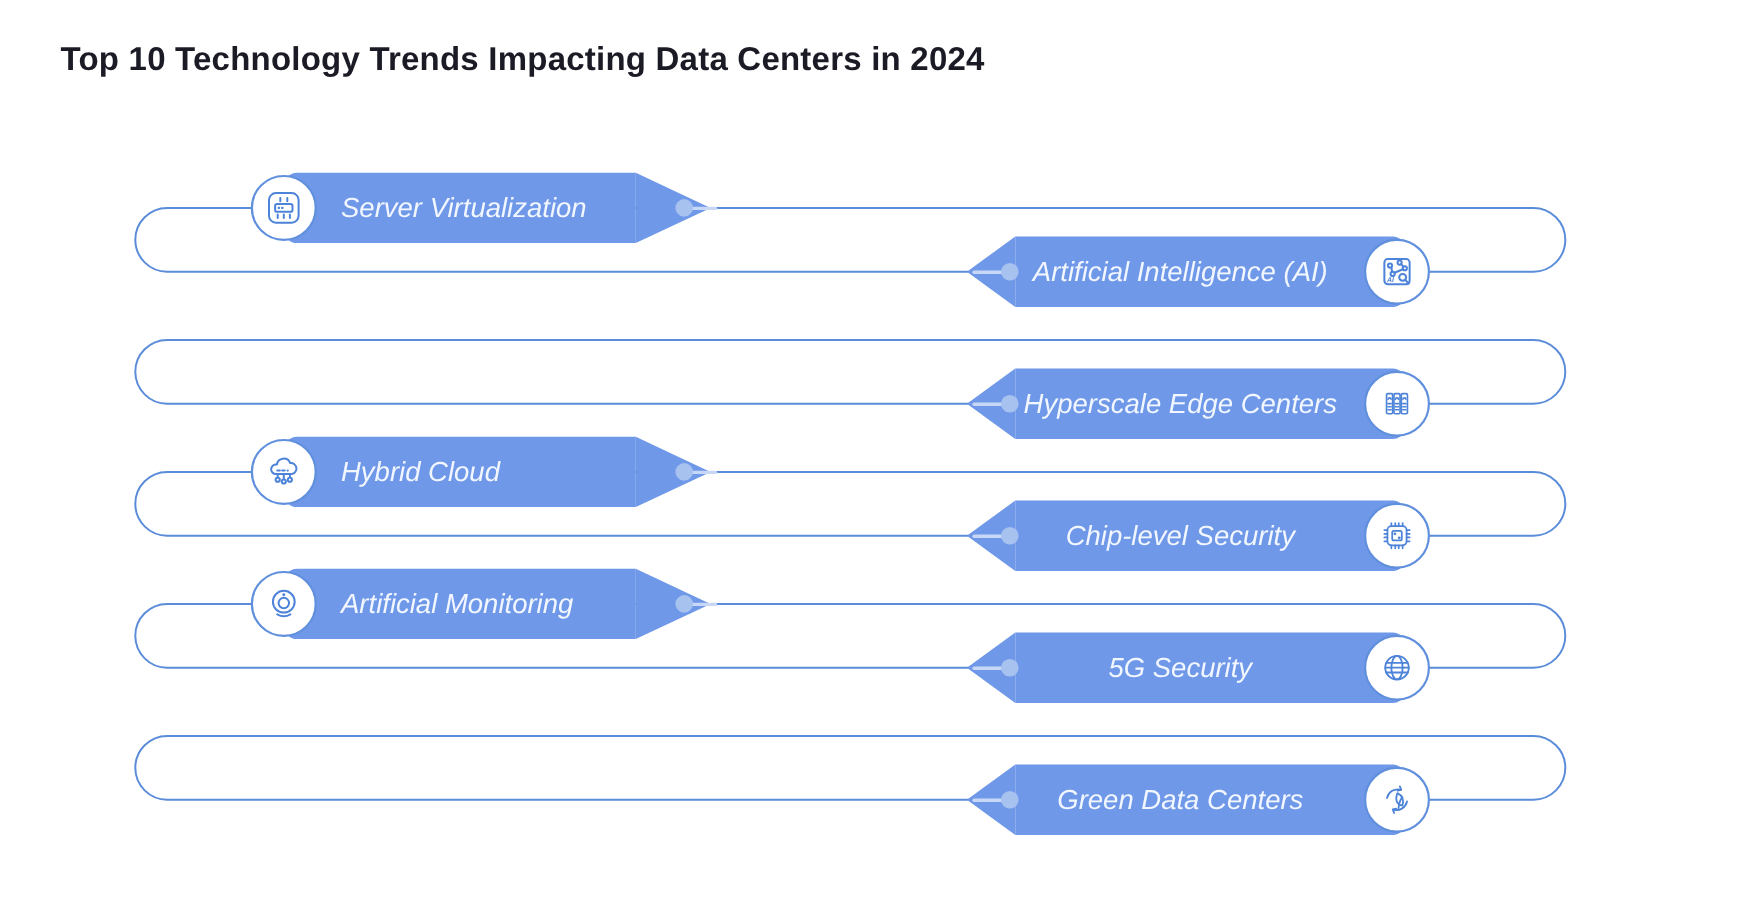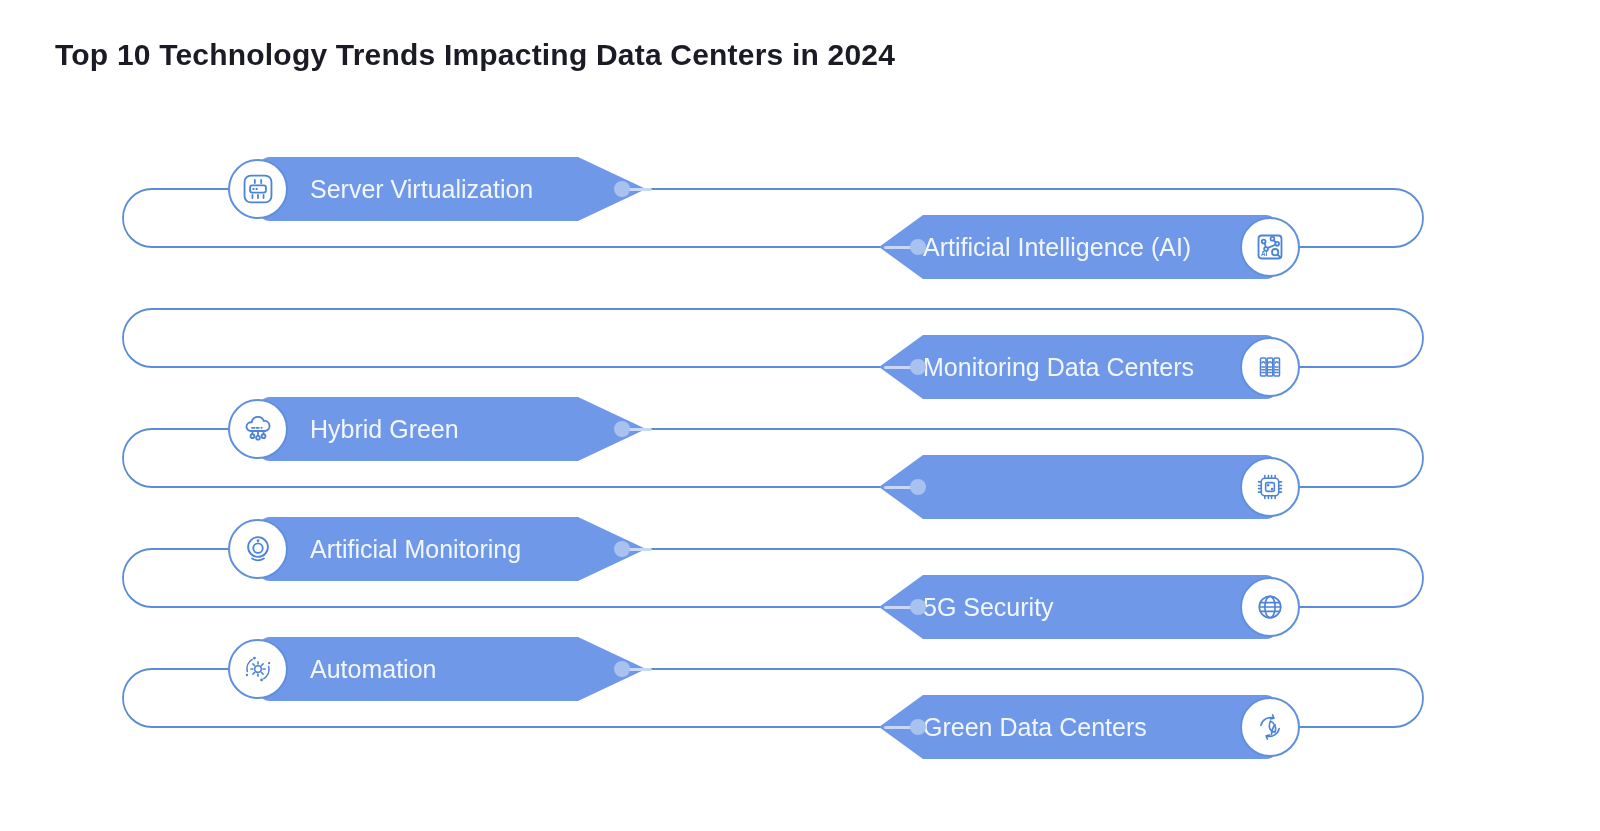--- a/index.html
+++ b/index.html
@@ -6,31 +6,31 @@
   html,body { width:1600px; height:831px; background:#ffffff; overflow:hidden;
               font-family:"Liberation Sans","DejaVu Sans",sans-serif; }
   .canvas { position:relative; width:1600px; height:831px; background:#ffffff; }
 
   .title { position:absolute; left:55px; top:38px; font-size:30px; font-weight:700;
            color:#1b1b26; letter-spacing:0.2px; }
 
   svg.connectors { position:absolute; left:0; top:0; z-index:0; }
 
   .banner { position:absolute; height:64px; background:#6f98e8; z-index:1;
-            display:flex; align-items:center; }
+            display:flex; align-items:center;font-style:italic; }
   .banner .label { color:#f2f7ff; font-size:25px; font-weight:400; white-space:nowrap; }
 
   .banner.left  { left:258px; width:320px; border-radius:12px 0 0 12px; }
   .banner.left .label { padding-left:52px; }
   .banner.left .tip { position:absolute; left:100%; top:0; width:0; height:0;
             border-top:32px solid transparent; border-bottom:32px solid transparent;
             border-left:68px solid #6f98e8; }
 
   .banner.right { left:923px; width:355px; border-radius:0 12px 12px 0;
-                  justify-content:flex-start; }
+                  justify-content:center; }
   .banner.right .label { padding-right:55px; }
   .banner.right .tip { position:absolute; right:100%; top:0; width:0; height:0;
             border-top:32px solid transparent; border-bottom:32px solid transparent;
             border-right:44px solid #6f98e8; }
 
   .icon-circle { position:absolute; top:2px; width:60px; height:60px; background:#ffffff;
                  border:2px solid #6090dd; border-radius:50%; z-index:2;
                  display:flex; align-items:center; justify-content:center; }
   .banner.left  .icon-circle { left:-30px; }
   .banner.right .icon-circle { right:-22px; }
@@ -112,57 +112,58 @@
       <svg viewBox="0 0 48 48" style="stroke-width:1.9">
         <rect x="12" y="12.5" width="7" height="23" rx="1.5"></rect>
         <rect x="20.5" y="12.5" width="7" height="23" rx="1.5"></rect>
         <rect x="29" y="12.5" width="7" height="23" rx="1.5"></rect>
         <path d="M13.8 19a1.7 1.7 0 0 1 3.4 0 M22.3 19a1.7 1.7 0 0 1 3.4 0 M30.8 19a1.7 1.7 0 0 1 3.4 0"></path>
         <path d="M13.7 24h3.6 M13.7 27.5h3.6 M13.7 31h3.6"></path>
         <path d="M22.2 24h3.6 M22.2 27.5h3.6 M22.2 31h3.6"></path>
         <path d="M30.7 24h3.6 M30.7 27.5h3.6 M30.7 31h3.6"></path>
       </svg>
     </div>
-    <span class="label">Monitoring Data Centers</span>
+    <span class="label">Hyperscale Edge Centers</span>
   </div>
 
   <div class="banner left" style="top:397px">
     <div class="tip"></div>
     <span class="stub"></span>
     <span class="dot"></span>
     <div class="icon-circle">
       <svg viewBox="0 0 48 48">
         <path d="M33 26.5H15a5.5 5.5 0 1 1 1-10.9 8 8 0 0 1 15.4-1.7A5.7 5.7 0 0 1 33 26.5z"></path>
         <path d="M16.5 22.5h8.5" stroke-dasharray="3 2.6"></path>
         <circle class="fl" cx="28.5" cy="22.5" r="1.3"></circle>
         <path d="M17 26.5v4 M24 26.5v6 M31 26.5v4"></path>
         <circle class="wh" cx="17" cy="33" r="2.4"></circle>
         <circle class="wh" cx="24" cy="35" r="2.4"></circle>
         <circle class="wh" cx="31" cy="33" r="2.4"></circle>
       </svg>
     </div>
-    <span class="label">Hybrid Green</span>
+    <span class="label">Hybrid Cloud</span>
   </div>
 
   <div class="banner right" style="top:455px">
     <div class="tip"></div>
     <span class="stub"></span>
     <span class="dot"></span>
     <div class="icon-circle">
       <svg viewBox="0 0 48 48" style="stroke-width:2">
         <rect x="13" y="13" width="22" height="22" rx="4.5"></rect>
         <rect x="18.5" y="18.5" width="11" height="11" rx="2"></rect>
         <circle class="fl" cx="21.6" cy="21.8" r="1.6"></circle>
         <circle class="fl" cx="26.6" cy="26.4" r="1.6"></circle>
         <path d="M17.5 13V9.5 M22 13V9.5 M26 13V9.5 M30.5 13V9.5"></path>
         <path d="M17.5 38.5V35 M22 38.5V35 M26 38.5V35 M30.5 38.5V35"></path>
         <path d="M13 17.5H9.5 M13 22H9.5 M13 26H9.5 M13 30.5H9.5"></path>
         <path d="M38.5 17.5H35 M38.5 22H35 M38.5 26H35 M38.5 30.5H35"></path>
       </svg>
     </div>
+    <span class="label">Chip-level Security</span>
   </div>
 
   <div class="banner left" style="top:517px">
     <div class="tip"></div>
     <span class="stub"></span>
     <span class="dot"></span>
     <div class="icon-circle">
       <svg viewBox="0 0 48 48">
         <circle cx="24" cy="21.5" r="12.5"></circle>
         <circle cx="24" cy="23" r="6"></circle>
@@ -180,38 +181,20 @@
     <div class="icon-circle">
       <svg viewBox="0 0 48 48" style="stroke-width:2.1">
         <circle cx="24" cy="24" r="13.5"></circle>
         <ellipse cx="24" cy="24" rx="6.5" ry="13.5"></ellipse>
         <path d="M11.7 18.5h24.6 M10.5 24h27 M11.7 29.5h24.6"></path>
       </svg>
     </div>
     <span class="label">5G Security</span>
   </div>
 
-  <div class="banner left" style="top:637px">
-    <div class="tip"></div>
-    <span class="stub"></span>
-    <span class="dot"></span>
-    <div class="icon-circle">
-      <svg viewBox="0 0 48 48" style="stroke-width:2">
-        <circle cx="24" cy="24" r="4.2"></circle>
-        <path d="M30.4 24H33 M28.5 28.5l1.9 1.9 M24 30.4V33 M19.5 28.5l-1.9 1.9 M17.6 24H15 M19.5 19.5l-1.9-1.9 M24 17.6V15 M28.5 19.5l1.9-1.9"></path>
-        <path d="M10.5 27a14 14 0 0 1 6.2-15.2"></path>
-        <path d="M37.5 21a14 14 0 0 1-6.2 15.2"></path>
-        <circle class="fl" cx="19.5" cy="10.2" r="1.8"></circle>
-        <circle class="fl" cx="28.5" cy="37.8" r="1.8"></circle>
-        <circle class="fl" cx="38" cy="16.5" r="1.5"></circle>
-        <circle class="fl" cx="10" cy="31.5" r="1.5"></circle>
-      </svg>
-    </div>
-    <span class="label">Automation</span>
-  </div>
 
   <div class="banner right" style="top:695px">
     <div class="tip"></div>
     <span class="stub"></span>
     <span class="dot"></span>
     <div class="icon-circle">
       <svg viewBox="0 0 48 48" style="stroke-width:2.1">
         <path d="M24.5 16.5c5.8 2.6 7.9 8.4 5.7 14.2-5.8-1-9-5.8-5.7-14.2z"></path>
         <path d="M25.8 33.5c.4-5.2 1.9-9.4 4.4-12.4"></path>
         <path d="M12.5 22a12.5 12.5 0 0 1 15-9.6"></path>

